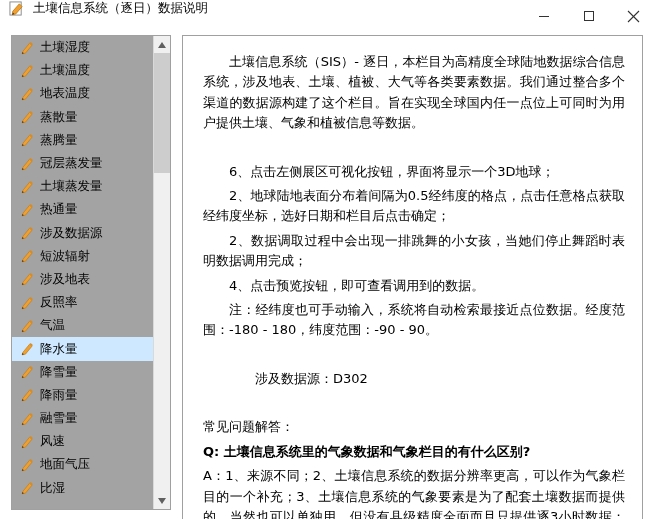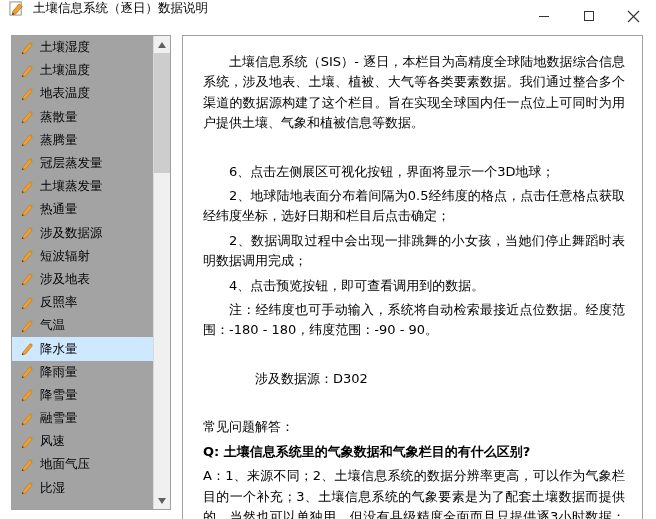--- a/index.html
+++ b/index.html
@@ -338,29 +338,29 @@
                 <path d="M11.6 3.2 L14 5.2 L14.9 4.1 L12.6 2.1 Z" fill="#d98c1f"></path>
               </svg></span>
             <span>降水量</span>
           </div>
           <div class="list-item">
             <span class="item-icon"><svg viewBox="0 0 16 16" width="16" height="16">
                 <path d="M5 11.2 L11.6 3.2 L14 5.2 L7.4 13.2 L4.2 13.8 Z" fill="#f0a030" stroke="#c07d18" stroke-width="0.7"></path>
                 <path d="M3.9 14.1 L4.5 12.1 L5.9 13.3 Z" fill="#4a3010"></path>
                 <path d="M11.6 3.2 L14 5.2 L14.9 4.1 L12.6 2.1 Z" fill="#d98c1f"></path>
               </svg></span>
+            <span>降雪量</span>
+          </div>
+          <div class="list-item">
+            <span class="item-icon"><svg viewBox="0 0 16 16" width="16" height="16">
+                <path d="M5 11.2 L11.6 3.2 L14 5.2 L7.4 13.2 L4.2 13.8 Z" fill="#f0a030" stroke="#c07d18" stroke-width="0.7"></path>
+                <path d="M3.9 14.1 L4.5 12.1 L5.9 13.3 Z" fill="#4a3010"></path>
+                <path d="M11.6 3.2 L14 5.2 L14.9 4.1 L12.6 2.1 Z" fill="#d98c1f"></path>
+              </svg></span>
             <span>降雨量</span>
-          </div>
-          <div class="list-item">
-            <span class="item-icon"><svg viewBox="0 0 16 16" width="16" height="16">
-                <path d="M5 11.2 L11.6 3.2 L14 5.2 L7.4 13.2 L4.2 13.8 Z" fill="#f0a030" stroke="#c07d18" stroke-width="0.7"></path>
-                <path d="M3.9 14.1 L4.5 12.1 L5.9 13.3 Z" fill="#4a3010"></path>
-                <path d="M11.6 3.2 L14 5.2 L14.9 4.1 L12.6 2.1 Z" fill="#d98c1f"></path>
-              </svg></span>
-            <span>降雪量</span>
           </div>
           <div class="list-item">
             <span class="item-icon"><svg viewBox="0 0 16 16" width="16" height="16">
                 <path d="M5 11.2 L11.6 3.2 L14 5.2 L7.4 13.2 L4.2 13.8 Z" fill="#f0a030" stroke="#c07d18" stroke-width="0.7"></path>
                 <path d="M3.9 14.1 L4.5 12.1 L5.9 13.3 Z" fill="#4a3010"></path>
                 <path d="M11.6 3.2 L14 5.2 L14.9 4.1 L12.6 2.1 Z" fill="#d98c1f"></path>
               </svg></span>
             <span>融雪量</span>
           </div>
           <div class="list-item">

